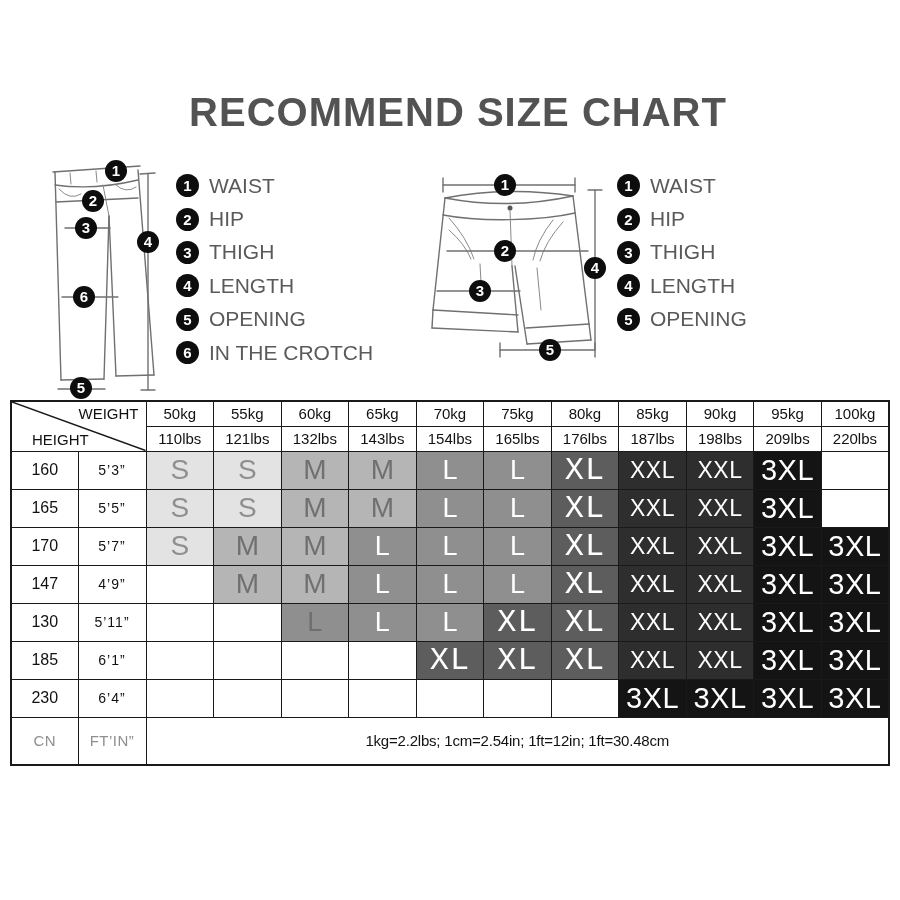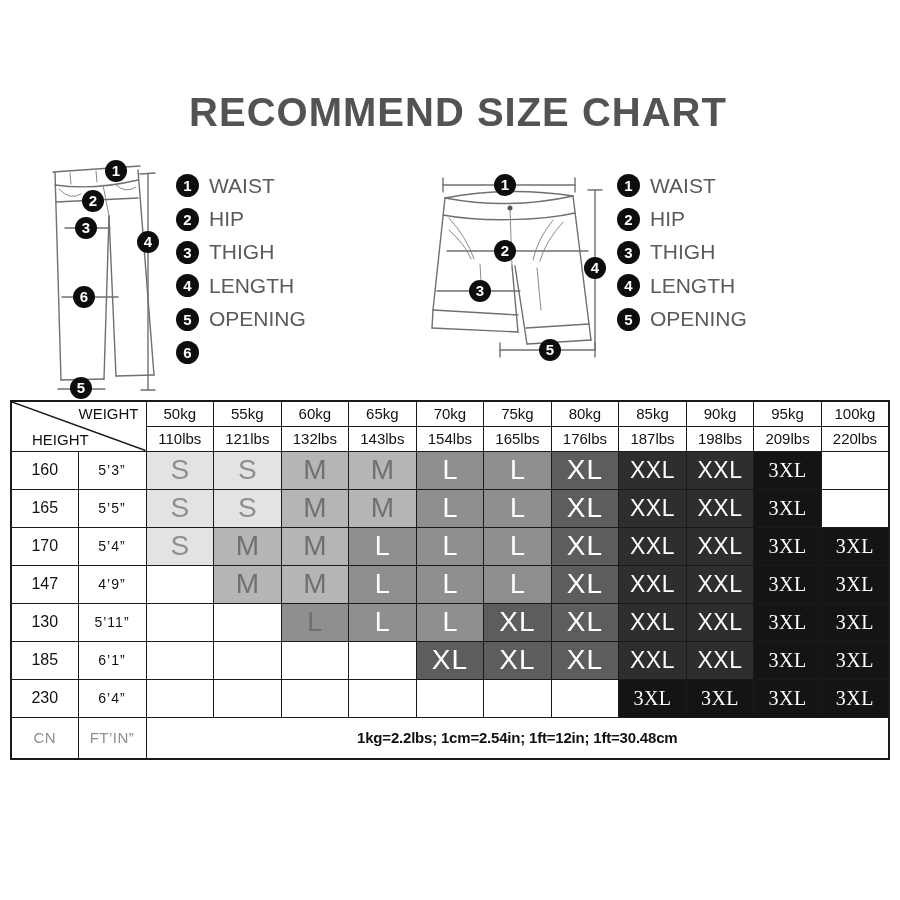--- a/index.html
+++ b/index.html
@@ -30,35 +30,35 @@
   .mk-c{fill:#0d0d0d;}
   .mk-t{fill:#ffffff;font-weight:700;font-size:15px;text-anchor:middle;font-family:"Liberation Sans",sans-serif;}
   
   .size-table{
     position:absolute;left:10px;top:400px;width:880px;
     border-collapse:collapse;table-layout:fixed;border:2px solid #1a1a1a;
   }
   .size-table td{border:1.5px solid #1a1a1a;text-align:center;vertical-align:middle;padding:0;overflow:hidden;}
   .size-table thead tr{height:25px;}
   .size-table tbody tr{height:38px;}
-  .size-table tfoot tr{height:42px;}
+  .size-table tfoot tr{height:48px;}
   td.corner{position:relative;background:#fff;}
   td.corner .cw{position:absolute;top:3px;right:7px;font-size:15px;color:#111;}
   td.corner .ch{position:absolute;bottom:3px;left:5px;font-size:15px;color:#111;margin-left:15px;}
   td.kg,td.lbs{font-size:15px;color:#111;background:#fff;}
   td.cm{font-size:16px;color:#111;background:#fff;}
   td.ftin{font-size:14px;color:#111;background:#fff;letter-spacing:1px;}
   td.sz{font-weight:400;}
   td.c-S,td.c-M{font-size:28px;}
   td.c-L{font-size:27px;}
-  td.c-XL{font-size:28px;letter-spacing:1px;}
+  td.c-XL{font-size:32px;letter-spacing:1px;font-family:Liberation Mono, monospace;}
   td.c-XXL{font-size:23px;letter-spacing:0.5px;}
-  td.c-3XL{font-size:20px;letter-spacing:0.5px;font-family:Liberation Serif, serif;}
+  td.c-3XL{font-size:29px;letter-spacing:0.5px;}
   td.foot-lbl{font-size:15px;color:#8f8f8f;letter-spacing:0.5px;background:#fff;}
-  td.note{font-size:15px;font-weight:700;color:#111;background:#fff;letter-spacing:-0.2px;}
+  td.note{font-size:15px;font-weight:400;color:#111;background:#fff;letter-spacing:-0.2px;}
 </style>
 </head>
 <body>
 
 <div class="title">RECOMMEND SIZE CHART</div>
 
 <svg class="pants-svg" width="130" height="245" viewBox="0 0 130 245">
   <g class="sketch">
 
     <path d="M5,14 L92,8"></path>
@@ -205,20 +205,21 @@
     <div class="legend-item">
       <span class="legend-num">4</span>
       <span class="legend-label">LENGTH</span>
     </div>
     <div class="legend-item">
       <span class="legend-num">5</span>
       <span class="legend-label">OPENING</span>
     </div>
     <div class="legend-item">
       <span class="legend-num">6</span>
+      <span class="legend-label">IN THE CROTCH</span>
     </div>
   </div>
 <div class="legend legend-right">
     <div class="legend-item">
       <span class="legend-num">1</span>
       <span class="legend-label">WAIST</span>
     </div>
     <div class="legend-item">
       <span class="legend-num">2</span>
       <span class="legend-label">HIP</span>
@@ -314,21 +315,21 @@
         <td class="sz c-L" style="background: rgb(143, 143, 143); color: rgb(255, 255, 255);">L</td>
         <td class="sz c-L" style="background: rgb(143, 143, 143); color: rgb(255, 255, 255);">L</td>
         <td class="sz c-XL" style="background: rgb(93, 93, 93); color: rgb(255, 255, 255);">XL</td>
         <td class="sz c-XXL" style="background: rgb(46, 46, 46); color: rgb(255, 255, 255);">XXL</td>
         <td class="sz c-XXL" style="background: rgb(46, 46, 46); color: rgb(255, 255, 255);">XXL</td>
         <td class="sz c-3XL" style="background: rgb(20, 20, 20); color: rgb(255, 255, 255);">3XL</td>
         <td style="background: rgb(255, 255, 255);"></td>
       </tr>
       <tr>
         <td class="cm">170</td>
-        <td class="ftin">5’4”</td>
+        <td class="ftin">5’7”</td>
         <td class="sz c-S" style="background: rgb(227, 227, 227); color: rgb(143, 143, 143);">S</td>
         <td class="sz c-M" style="background: rgb(181, 181, 181); color: rgb(112, 112, 112);">M</td>
         <td class="sz c-M" style="background: rgb(181, 181, 181); color: rgb(112, 112, 112);">M</td>
         <td class="sz c-L" style="background: rgb(143, 143, 143); color: rgb(255, 255, 255);">L</td>
         <td class="sz c-L" style="background: rgb(143, 143, 143); color: rgb(255, 255, 255);">L</td>
         <td class="sz c-L" style="background: rgb(143, 143, 143); color: rgb(255, 255, 255);">L</td>
         <td class="sz c-XL" style="background: rgb(93, 93, 93); color: rgb(255, 255, 255);">XL</td>
         <td class="sz c-XXL" style="background: rgb(46, 46, 46); color: rgb(255, 255, 255);">XXL</td>
         <td class="sz c-XXL" style="background: rgb(46, 46, 46); color: rgb(255, 255, 255);">XXL</td>
         <td class="sz c-3XL" style="background: rgb(20, 20, 20); color: rgb(255, 255, 255);">3XL</td>

